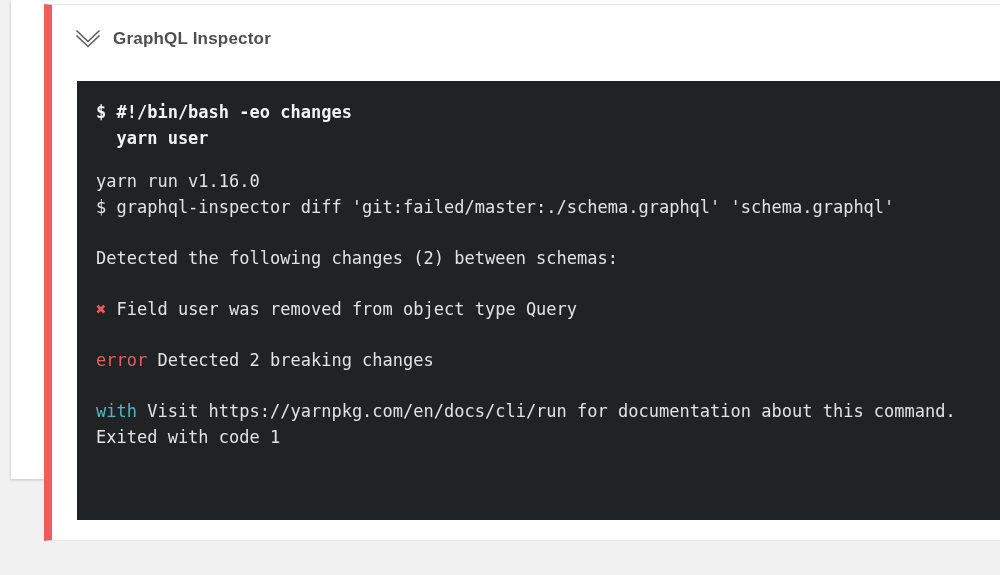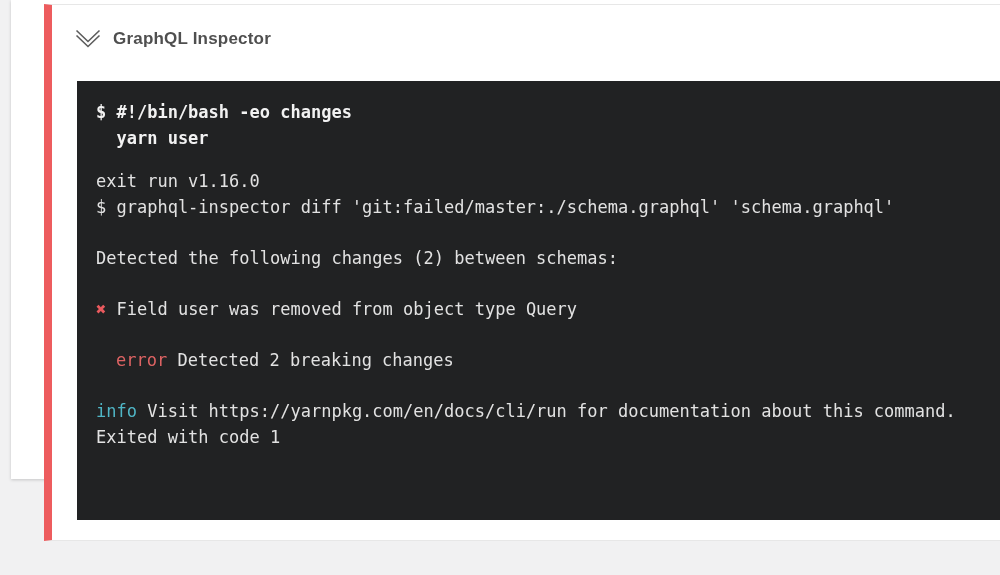--- a/index.html
+++ b/index.html
@@ -72,48 +72,48 @@
     line-height:26px;
     white-space:pre;
   }
   .tline.cmd{
     font-weight:700;
     color:var(--terminal-bold-text);
   }
   .gap{width:100%;}
   .pfx{display:inline;}
   .px-x{color:var(--x-red);}
-  .px-error{color:var(--error-red);margin-left:20px;}
+  .px-error{color:var(--error-red);}
   .px-info{color:var(--info-cyan);}
 </style>
 </head>
 <body>
 
 <div class="panel">
   <div class="step-card">
 
     <div class="step-header">
       <svg class="chev" viewBox="0 0 26 23">
         <polyline points="1.5,3.5 13,14.5 24.5,3.5" fill="none" stroke="#5c5c5c" stroke-width="1.6"></polyline>
         <polyline points="1.5,8.5 13,19.5 24.5,8.5" fill="none" stroke="#5c5c5c" stroke-width="1.6"></polyline>
       </svg>
       <span class="step-title">GraphQL Inspector</span>
     </div>
 
     <div class="terminal">
         <div class="tline cmd">$ #!/bin/bash -eo changes</div>
         <div class="tline cmd">  yarn user</div>
         <div class="gap" style="height: 17px;"></div>
-        <div class="tline plain">exit run v1.16.0</div>
+        <div class="tline plain">yarn run v1.16.0</div>
         <div class="tline plain">$ graphql-inspector diff 'git:failed/master:./schema.graphql' 'schema.graphql'</div>
         <div class="gap" style="height: 25px;"></div>
         <div class="tline plain">Detected the following changes (2) between schemas:</div>
         <div class="gap" style="height: 25px;"></div>
         <div class="tline mark"><span class="pfx px-x">✖</span> Field user was removed from object type Query</div>
         <div class="gap" style="height: 25px;"></div>
         <div class="tline label"><span class="pfx px-error">error</span> Detected 2 breaking changes</div>
         <div class="gap" style="height: 25px;"></div>
-        <div class="tline label"><span class="pfx px-info">info</span> Visit https://yarnpkg.com/en/docs/cli/run for documentation about this command.</div>
+        <div class="tline label"><span class="pfx px-info">with</span> Visit https://yarnpkg.com/en/docs/cli/run for documentation about this command.</div>
         <div class="tline plain">Exited with code 1</div>
       </div>
 
   </div>
 </div>
 
 </body></html>

